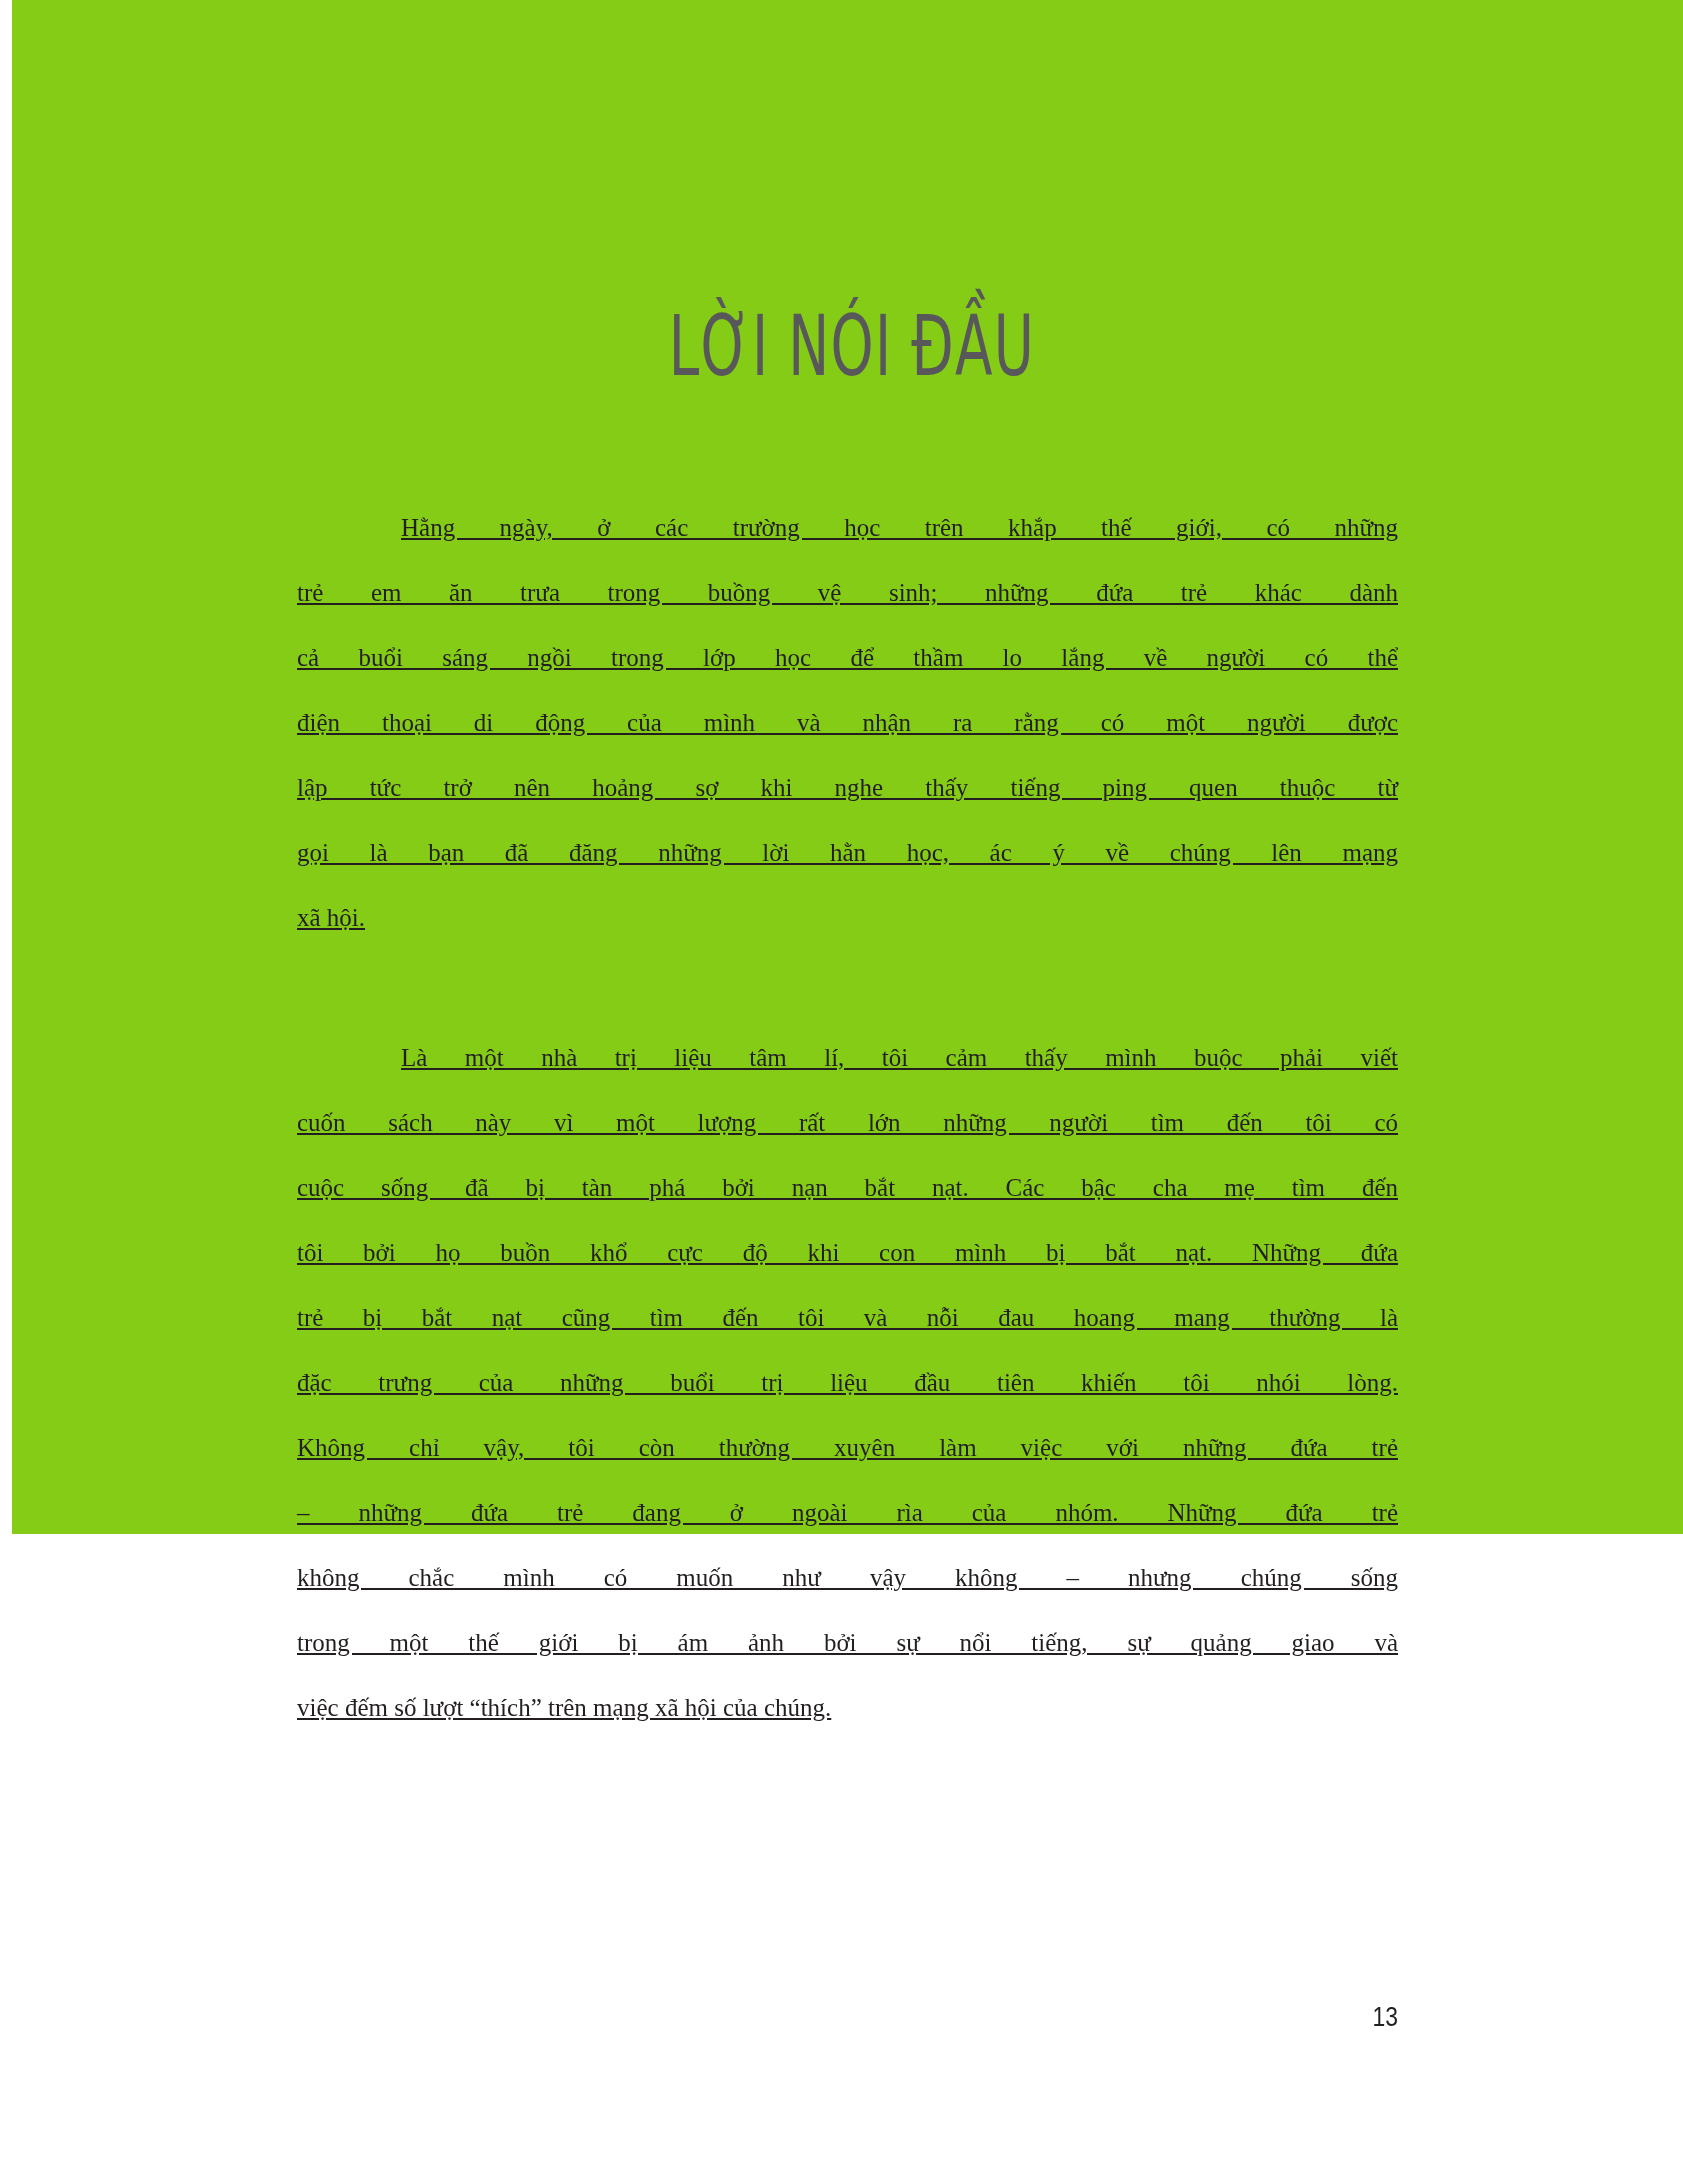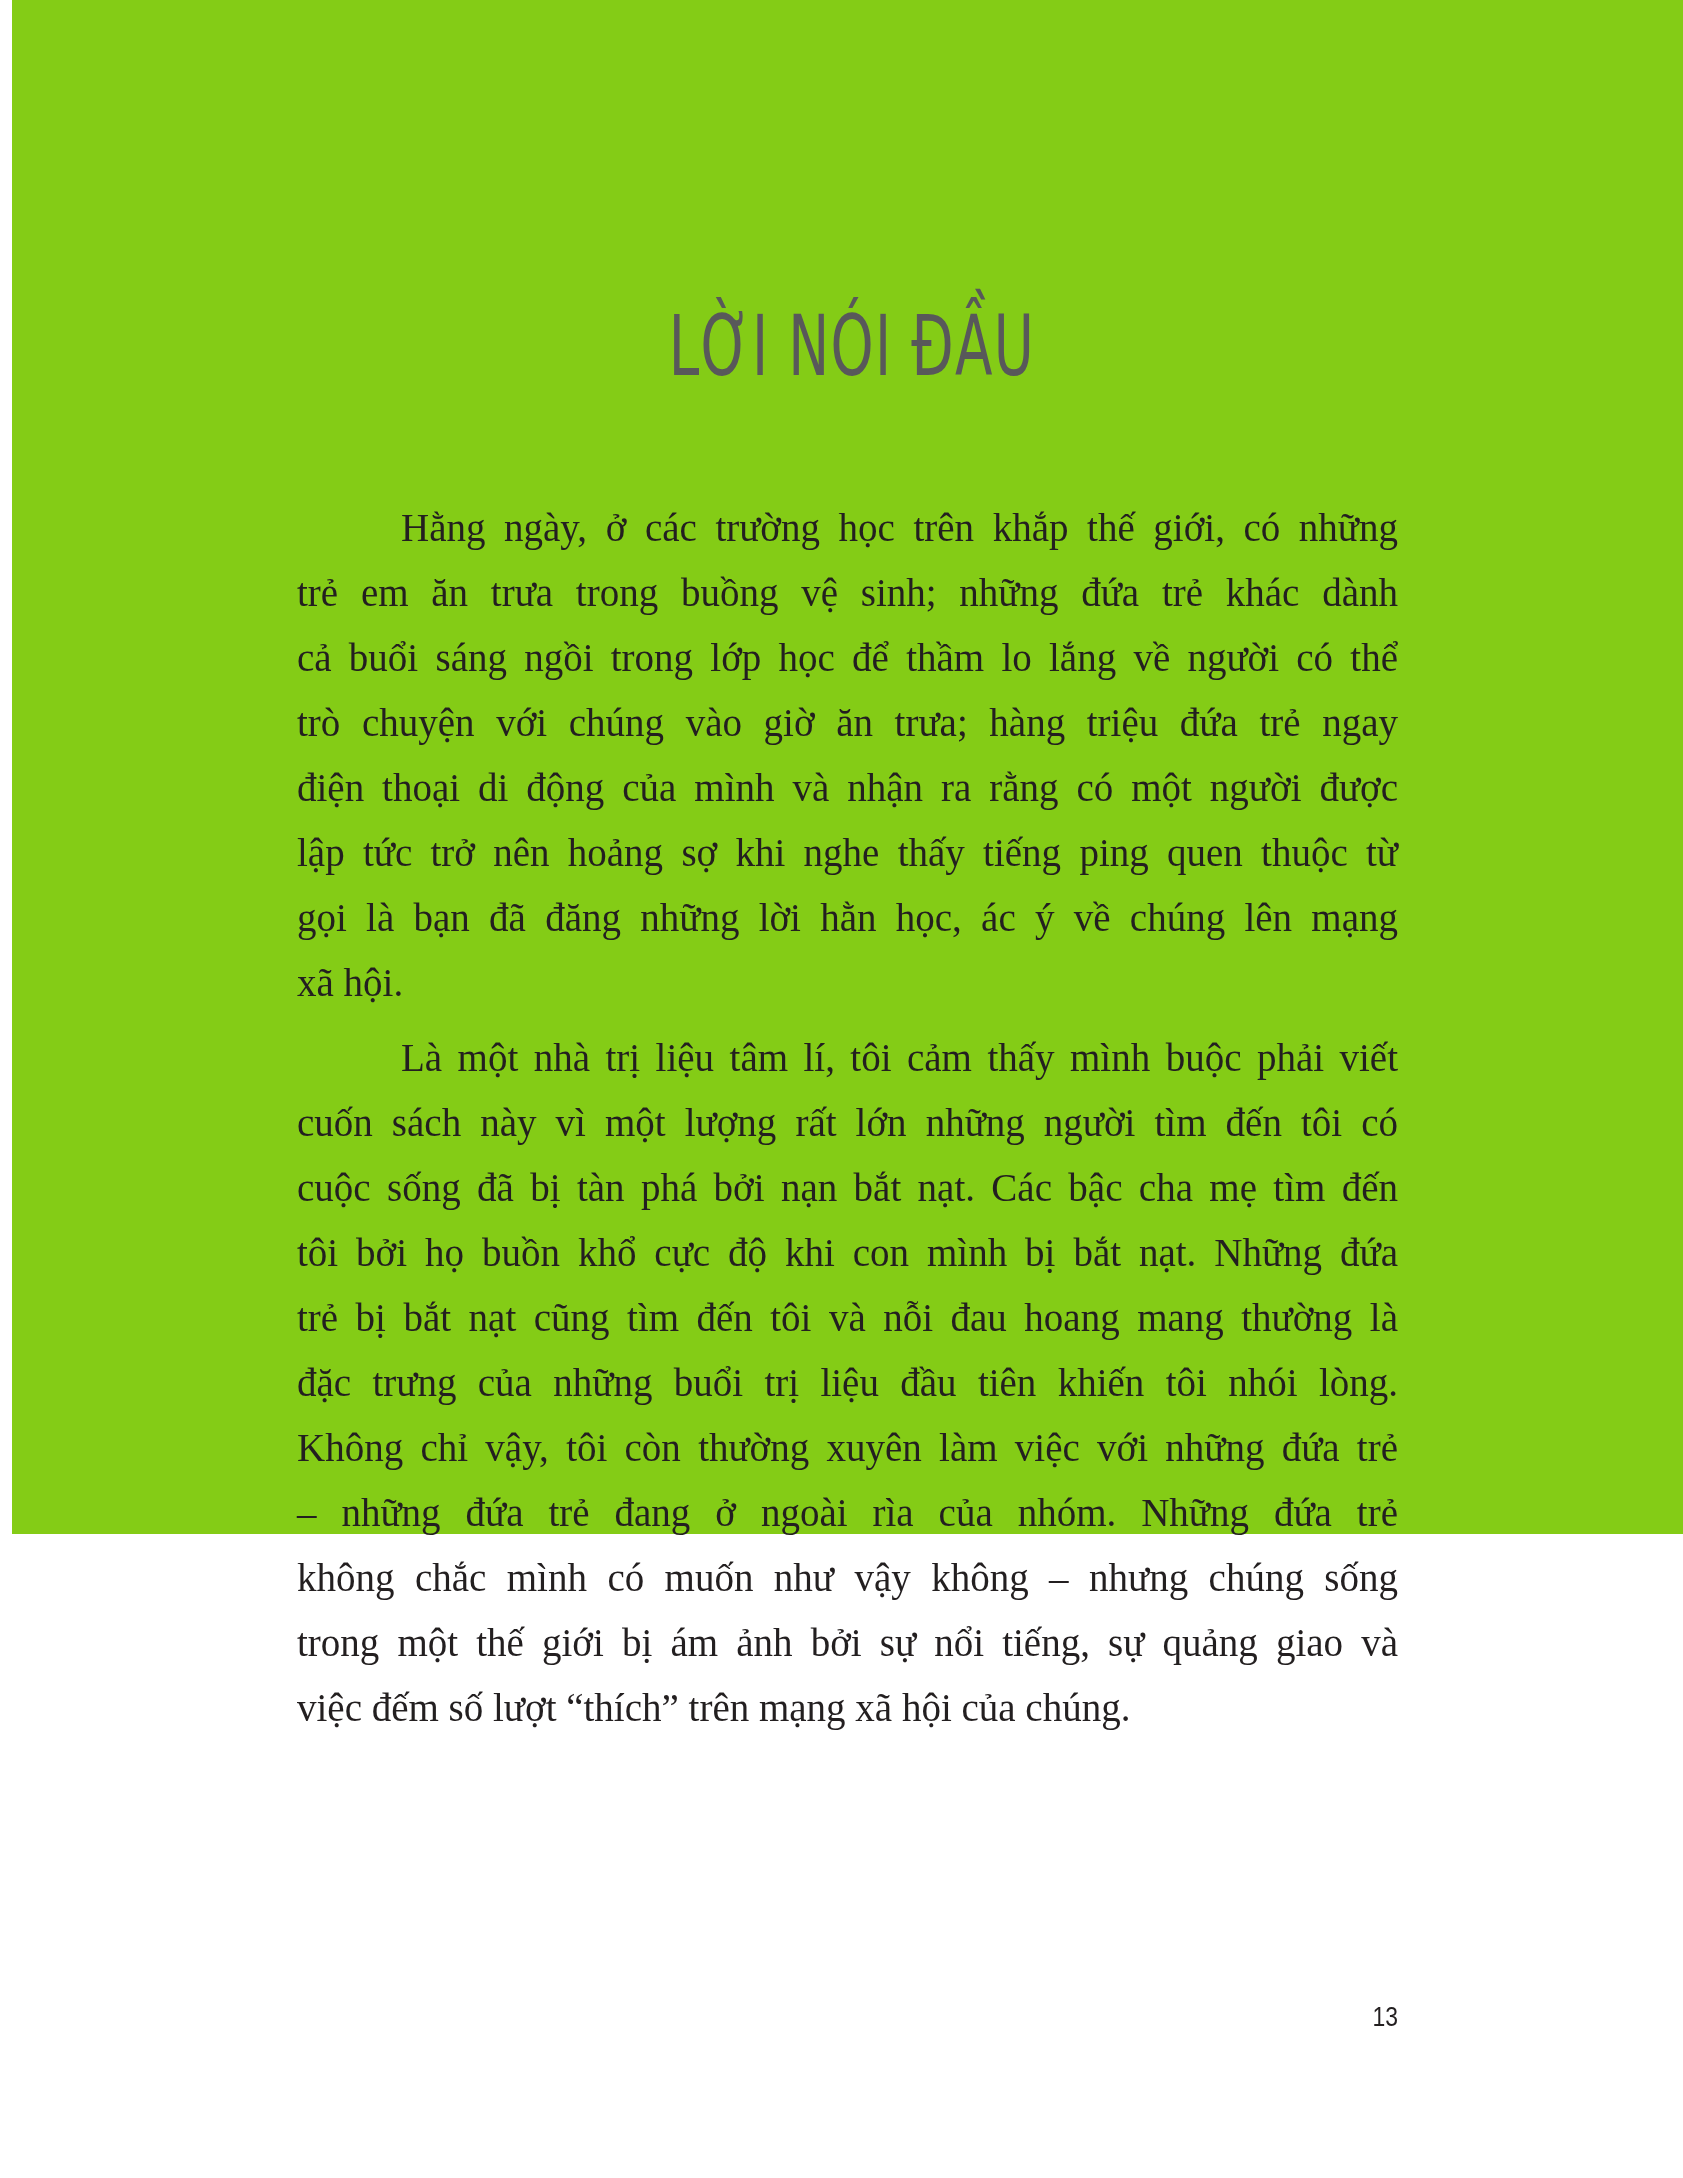--- a/index.html
+++ b/index.html
@@ -34,22 +34,23 @@
       transform: scaleX(0.66);
       transform-origin: 837px 50%;
       margin: 0;
       font-weight: normal;
     }
     .body-text {
       position: absolute;
       left: 285px;
       width: 1101px;
       font-family: "Liberation Serif", "DejaVu Serif", serif;
-      font-size: 39px;
+      font-size: 25px;
       color: #231f20;
+      text-decoration: underline;
     }
     .line {
       display: block;
       height: 65px;
       line-height: 65px;
       white-space: nowrap;
       text-align: justify;
       text-align-last: justify;
       overflow: visible;
     }
@@ -80,21 +81,20 @@
 <body>
 
 <div class="page">
 
   <h1 class="heading">LỜI NÓI ĐẦU</h1>
 
   <div class="body-text p1">
     <span class="line indent">Hằng ngày, ở các trường học trên khắp thế giới, có những</span>
     <span class="line">trẻ em ăn trưa trong buồng vệ sinh; những đứa trẻ khác dành</span>
     <span class="line">cả buổi sáng ngồi trong lớp học để thầm lo lắng về người có thể</span>
-    <span class="line">trò chuyện với chúng vào giờ ăn trưa; hàng triệu đứa trẻ ngay</span>
     <span class="line">điện thoại di động của mình và nhận ra rằng có một người được</span>
     <span class="line">lập tức trở nên hoảng sợ khi nghe thấy tiếng ping quen thuộc từ</span>
     <span class="line">gọi là bạn đã đăng những lời hằn học, ác ý về chúng lên mạng</span>
     <span class="line last">xã hội.</span>
   </div>
 
   <div class="body-text p2">
     <span class="line indent">Là một nhà trị liệu tâm lí, tôi cảm thấy mình buộc phải viết</span>
     <span class="line">cuốn sách này vì một lượng rất lớn những người tìm đến tôi có</span>
     <span class="line">cuộc sống đã bị tàn phá bởi nạn bắt nạt. Các bậc cha mẹ tìm đến</span>

